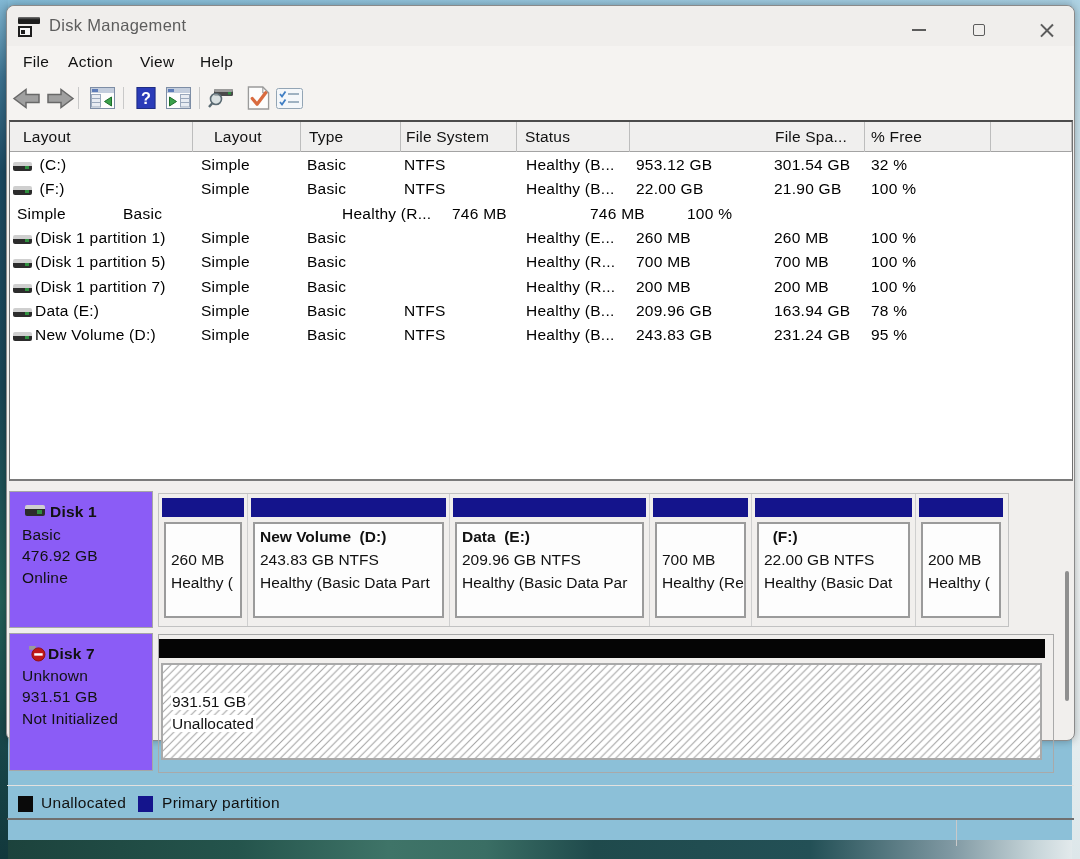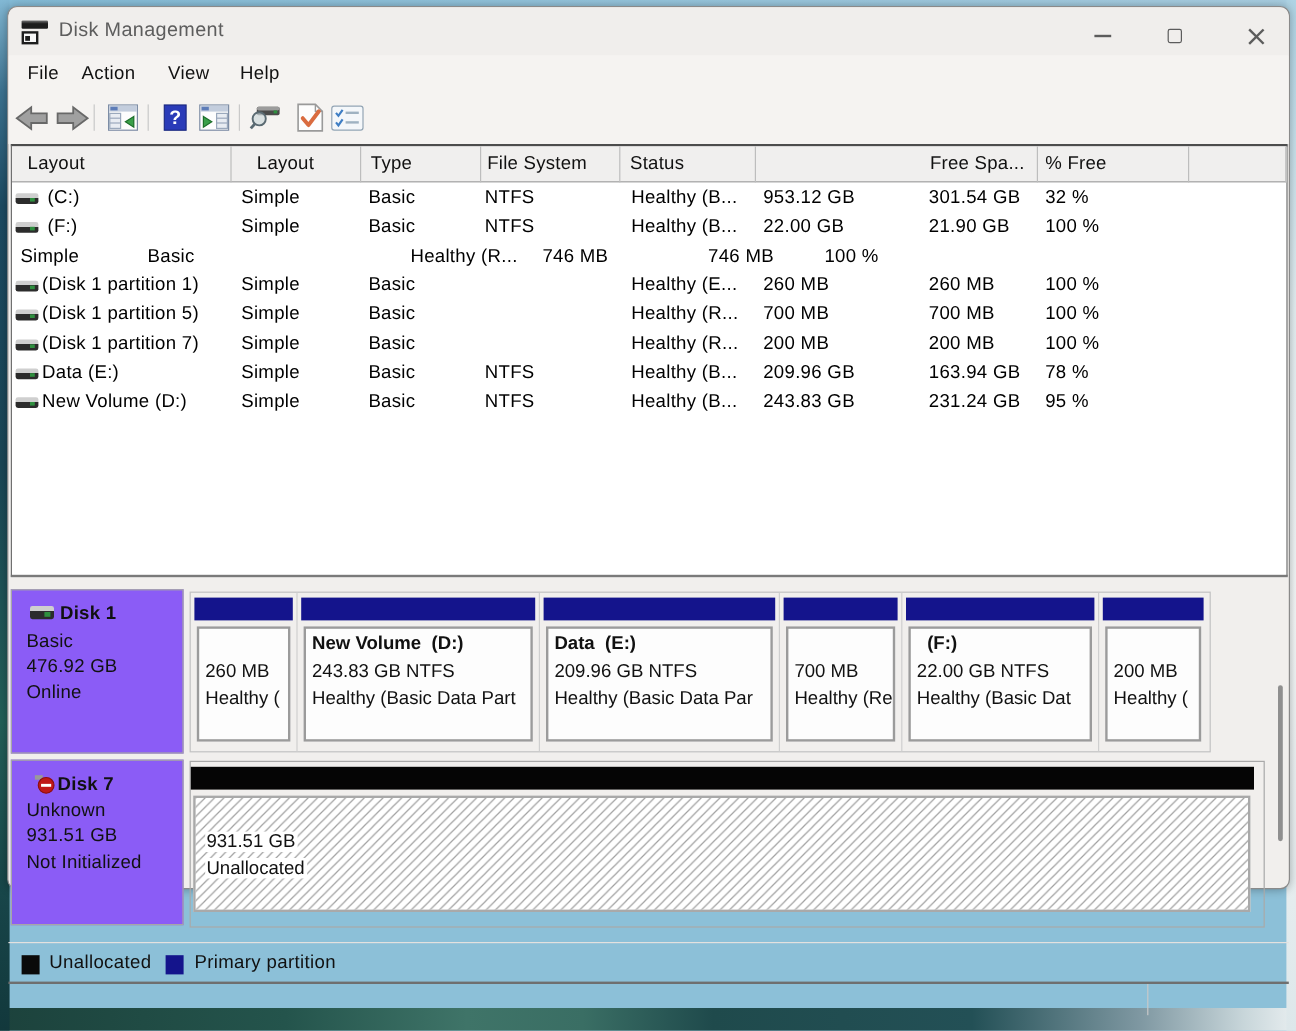--- a/index.html
+++ b/index.html
@@ -147,21 +147,21 @@
       <rect x="12" y="13" width="11" height="2" fill="#9fb2c2"></rect>
     </svg>
   </div>
   <div class="abs" id="list">
     <div id="lhead">
       <div class="hc" style="left:0;width:183px;padding-left:13px">Layout</div>
       <div class="hc" style="left:184px;width:107px;padding-left:20px">Layout</div>
       <div class="hc" style="left:292px;width:99px;padding-left:7px">Type</div>
       <div class="hc" style="left:392px;width:115px;padding-left:4px">File System</div>
       <div class="hc" style="left:508px;width:112px;padding-left:7px">Status</div>
-      <div class="hc" style="left:759px;width:96px;padding-left:6px">Free Spa...</div>
+      <div class="hc" style="left:759px;width:96px;padding-left:6px">File Spa...</div>
       <div class="hc" style="left:856px;width:125px;padding-left:5px">% Free</div>
       <div class="hc" style="left:982px;width:80px"></div>
     </div>
     <div id="rows">
       <div class="r">
           <div class="c0"><span class="drv"></span>&nbsp;(C:)</div>
           <div class="c1">Simple</div>
           <div class="c2">Basic</div>
           <div class="c3">NTFS</div>
           <div class="c4">Healthy (B...</div>

